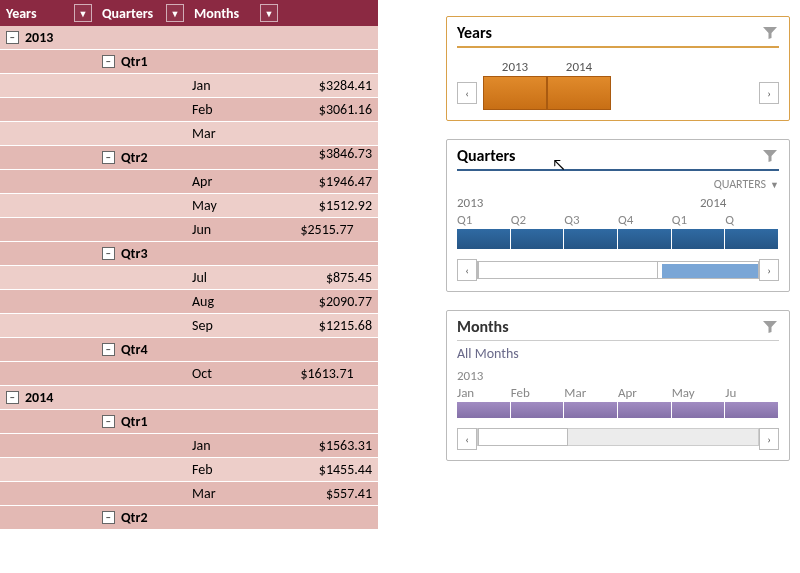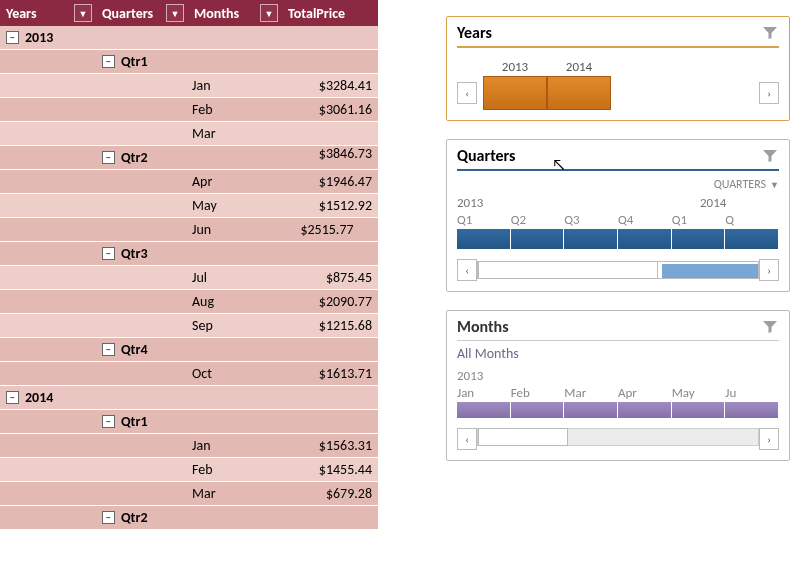--- a/index.html
+++ b/index.html
@@ -166,23 +166,20 @@
         <span class="dropbox">▼</span>
       </div>
       <div class="col col-quarters">
         <span>Quarters</span>
         <span class="dropbox">▼</span>
       </div>
       <div class="col col-months">
         <span>Months</span>
         <span class="dropbox">▼</span>
       </div>
-      <div class="col col-total">
-        <span>TotalPrice</span>
-      </div>
     </div>
     <div id="pivot-body">
         <div class="row year shade0">
           <div class="cell col-years" style="width: 96px; padding-left: 6px;">
             <span class="collapse">−</span>
             <span>2013</span>
           </div>
           <div class="cell col-quarters" style="width: 92px;"></div>
           <div class="cell col-months" style="width: 94px;"></div>
           <div class="cell col-total total" style="width: 96px;"></div>
@@ -312,21 +309,21 @@
           </div>
           <div class="cell col-months" style="width: 94px;"></div>
           <div class="cell col-total total" style="width: 96px;"></div>
         </div>
         <div class="row data shade1">
           <div class="cell col-years" style="width: 96px;"></div>
           <div class="cell col-quarters" style="width: 92px;"></div>
           <div class="cell col-months" style="width: 94px; padding-left: 4px;">
             <span>Oct</span>
           </div>
-          <div class="cell col-total total" style="width: 96px;">
+          <div class="cell col-total total" style="width: 96px; justify-content: center;">
             <span>$1613.71</span>
           </div>
         </div>
         <div class="row year shade0">
           <div class="cell col-years" style="width: 96px; padding-left: 6px;">
             <span class="collapse">−</span>
             <span>2014</span>
           </div>
           <div class="cell col-quarters" style="width: 92px;"></div>
           <div class="cell col-months" style="width: 94px;"></div>
@@ -361,21 +358,21 @@
             <span>$1455.44</span>
           </div>
         </div>
         <div class="row data shade1">
           <div class="cell col-years" style="width: 96px;"></div>
           <div class="cell col-quarters" style="width: 92px;"></div>
           <div class="cell col-months" style="width: 94px; padding-left: 4px;">
             <span>Mar</span>
           </div>
           <div class="cell col-total total" style="width: 96px;">
-            <span>$679.28</span>
+            <span>$557.41</span>
           </div>
         </div>
         <div class="row qtr shade1">
           <div class="cell col-years" style="width: 96px;"></div>
           <div class="cell col-quarters" style="width: 92px; padding-left: 6px;">
             <span class="collapse">−</span>
             <span>Qtr2</span>
           </div>
           <div class="cell col-months" style="width: 94px;"></div>
           <div class="cell col-total total" style="width: 96px;"></div>

